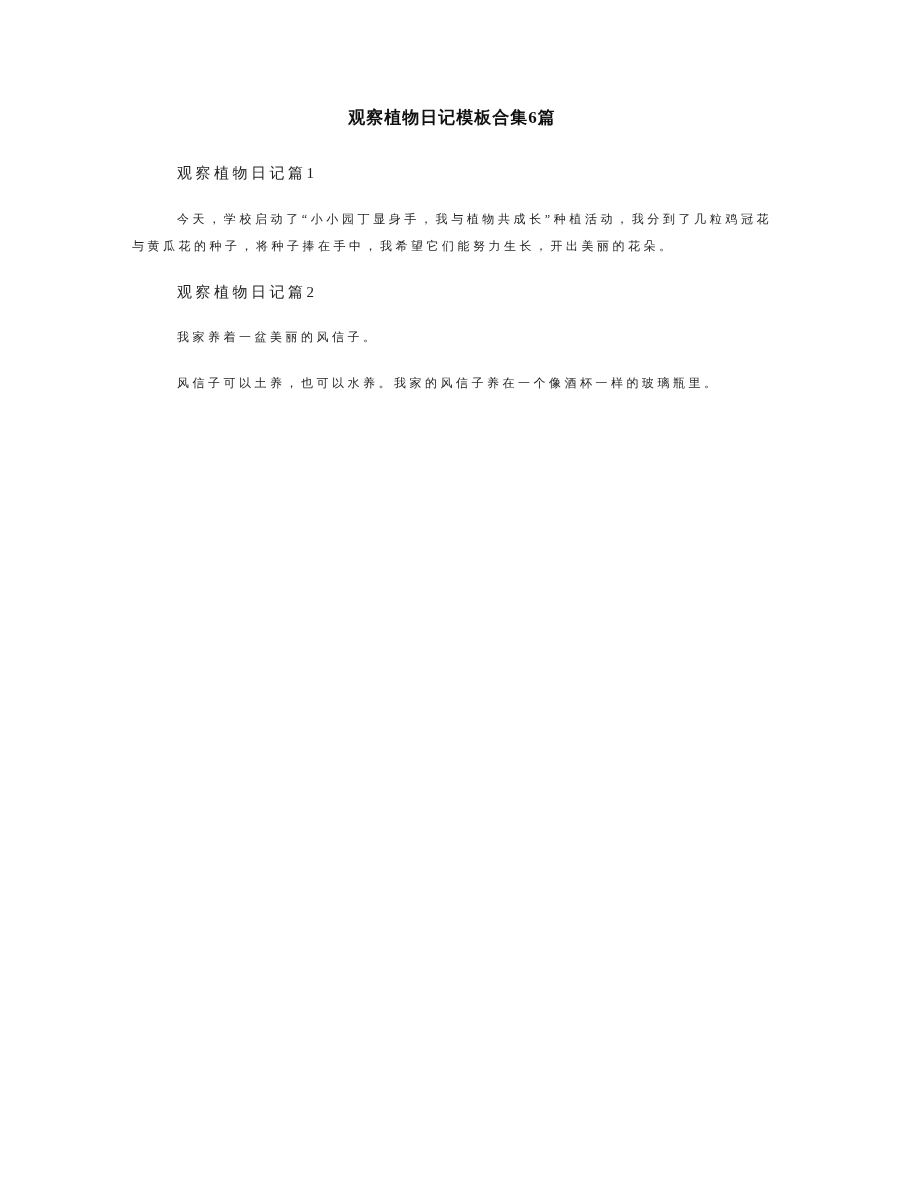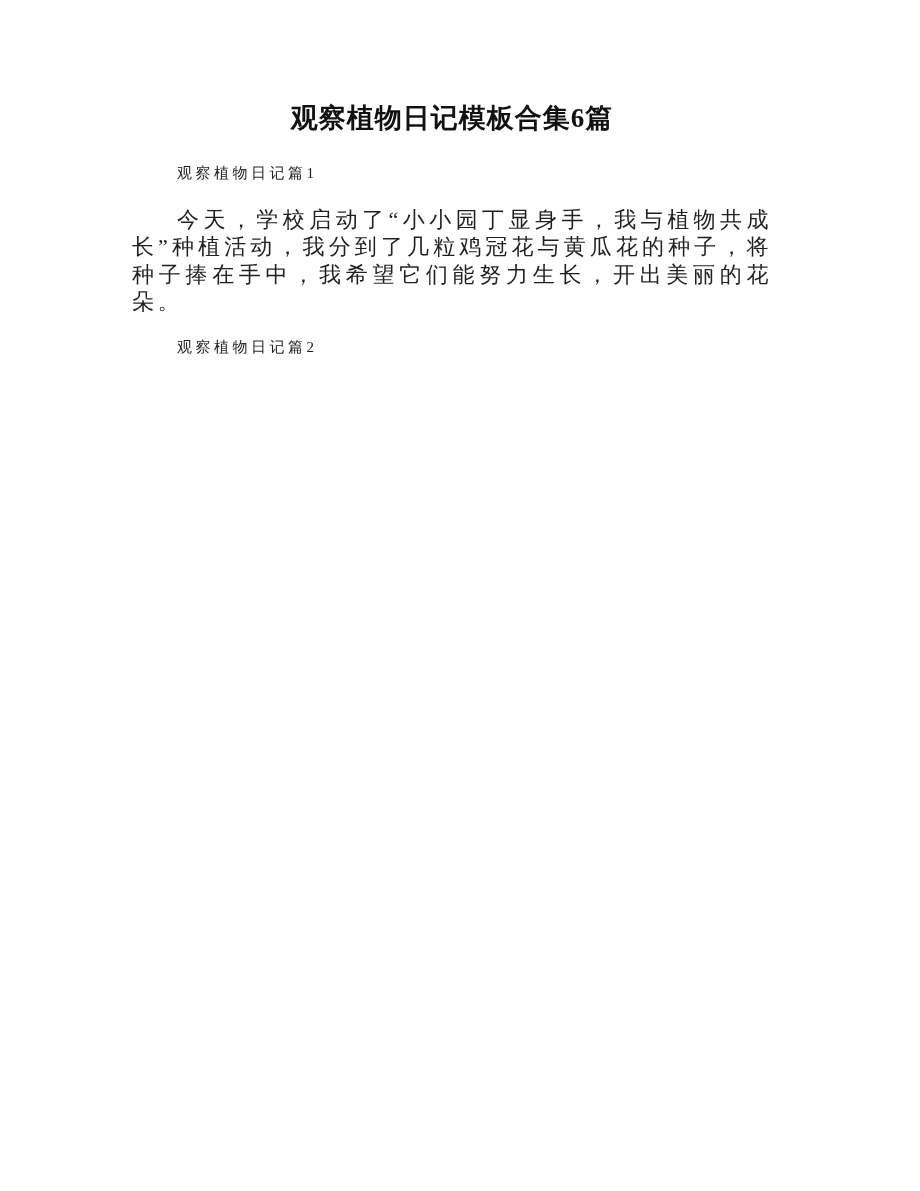--- a/index.html
+++ b/index.html
@@ -16,38 +16,38 @@
   }
   .page {
     box-sizing: border-box;
     width: 920px;
     height: 1191px;
     padding: 104px 148px 0 132px;
     background: #ffffff;
   }
   .doc-title {
     margin: 0 0 28px 0;
-    font-size: 27px;
+    font-size: 17px;
     font-weight: bold;
     line-height: 28px;
     text-align: center;
     letter-spacing: 1px;
     color: #111111;
   }
   .section-heading {
     margin: 0 0 18px 0;
     font-size: 15px;
     font-weight: normal;
     line-height: 27.5px;
     letter-spacing: 3.5px;
     text-indent: 45px;
   }
   .para {
     margin: 7px 0 18px 0;
-    font-size: 22px;
+    font-size: 12px;
     line-height: 27.5px;
     letter-spacing: 3.5px;
     text-indent: 45px;
     text-align: justify;
   }
   section { display: block; }
 </style>
 </head>
 <body>
 
@@ -55,15 +55,17 @@
 
   <h1 class="doc-title">观察植物日记模板合集6篇</h1>
 
   <section>
     <p class="section-heading">观察植物日记篇1</p>
     <p class="para">今天，学校启动了“小小园丁显身手，我与植物共成长”种植活动，我分到了几粒鸡冠花与黄瓜花的种子，将种子捧在手中，我希望它们能努力生长，开出美丽的花朵。</p>
   </section>
 
   <section>
     <p class="section-heading">观察植物日记篇2</p>
+    <p class="para">我家养着一盆美丽的风信子。</p>
+    <p class="para">风信子可以土养，也可以水养。我家的风信子养在一个像酒杯一样的玻璃瓶里。</p>
   </section>
 
 </div>
 
 </body></html>

